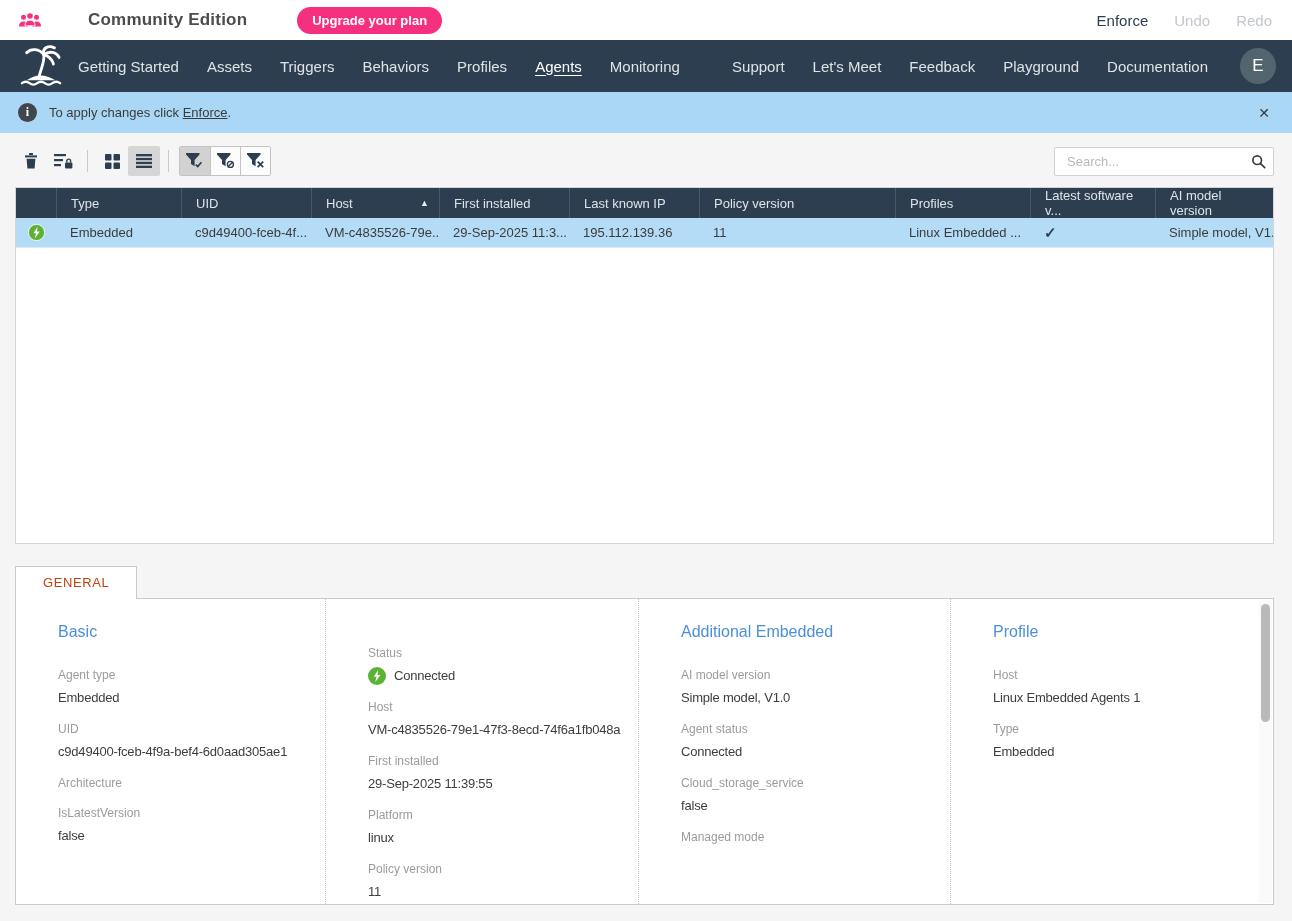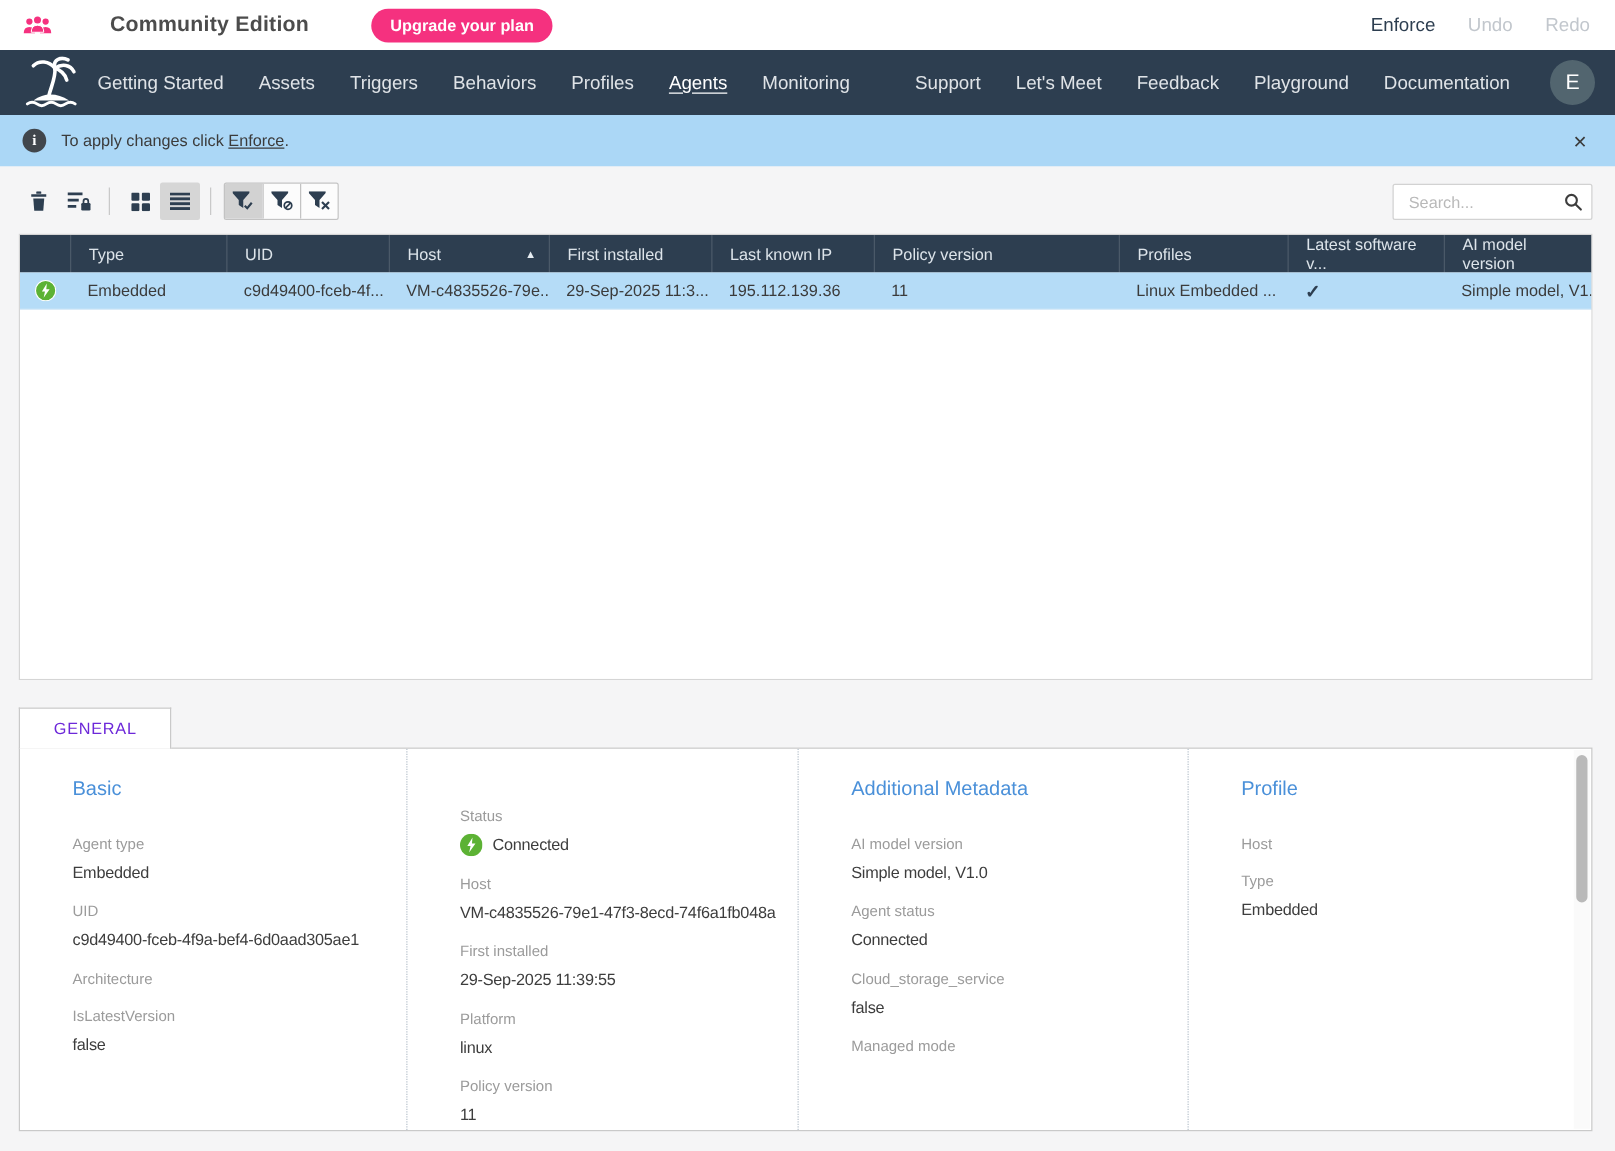--- a/index.html
+++ b/index.html
@@ -43,21 +43,21 @@
   .toolbar { display:flex; align-items:center; height:32px; margin-bottom:10px; }
   .tool-btn { background:transparent; border:none; width:32px; height:30px; display:flex; align-items:center;
               justify-content:center; cursor:pointer; border-radius:2px; }
   .tool-btn svg { display:block; }
   .tool-btn.selected { background:#d6d6d6; }
   .tool-sep { width:1px; height:22px; background:#c9c9c9; margin:0 8px; }
   .filter-group { display:flex; border:1px solid #c3c3c3; border-radius:2px; overflow:hidden; margin-left:2px; }
   .filter-group .tool-btn { border-radius:0; width:30px; height:28px; background:#fcfcfc; }
   .filter-group .tool-btn + .tool-btn { border-left:1px solid #c3c3c3; }
   .filter-group .tool-btn.selected { background:#d2d2d2; }
-  .search-wrap { margin-left:auto; position:relative; width:160px; }
+  .search-wrap { margin-left:auto; position:relative; width:220px; }
   .search-input { width:100%; height:29px; border:1px solid #d2d2d2; border-radius:2px; background:#fff;
                   font-size:13px; padding:0 32px 0 12px; color:#3d3d3d; outline:none;
                   font-family:"Liberation Sans", sans-serif; }
   .search-input::placeholder { color:#b9b9b9; }
   .search-btn { position:absolute; right:4px; top:3px; width:24px; height:24px; border:none; background:transparent;
                 cursor:pointer; display:flex; align-items:center; justify-content:center; }
 
   
   .table-wrap { background:#fff; border:1px solid #d5d5d5; height:357px; display:flex; flex-direction:column; }
   .thead { display:flex; background:#2d3e50; height:30px; color:#dde4ea; font-size:13px; flex:none; }
@@ -76,21 +76,21 @@
   .c-policy { width:196px; flex:none; }
   .c-profiles { width:135px; flex:none; }
   .c-latest { width:125px; flex:none; }
   .c-ai     { flex:1; }
   .row-check { font-size:15px; font-weight:700; color:#2d3e50; }
   .tempty { flex:1; background:#fff; }
 
   
   .tabs { margin-top:22px; display:flex; }
   .tab { background:#fff; border:1px solid #c9c9c9; border-bottom:none; padding:8px 27px 9px;
-         font-size:13px; letter-spacing:.6px; color:#6d28d9; cursor:pointer; position:relative; z-index:2;
+         font-size:13px; letter-spacing:.6px; color:#c2410c; cursor:pointer; position:relative; z-index:2;
          margin-bottom:-1px; }
   .panel { background:#fff; border:1px solid #c9c9c9; height:307px; display:flex; position:relative;
            overflow:hidden; }
   .pcol { padding:22px 0 0 42px; overflow:hidden; }
   .pcol-1 { width:310px; flex:none; border-right:1px dotted #b9c3cd; }
   .pcol-2 { width:313px; flex:none; border-right:1px dotted #b9c3cd; }
   .pcol-3 { width:312px; flex:none; border-right:1px dotted #b9c3cd; }
   .pcol-4 { flex:1; }
   .sec-title { font-size:16px; line-height:22px; color:#4a90d9; margin-bottom:24px; }
   .field { margin-bottom:14px; }
@@ -330,21 +330,21 @@
           <div class="f-label">Platform</div>
           <div class="f-value">linux</div>
         </div>
       <div class="field">
           <div class="f-label">Policy version</div>
           <div class="f-value">11</div>
         </div>
     </div>
 
     <div class="pcol pcol-3">
-      <div class="sec-title">Additional Metadata</div>
+      <div class="sec-title">Additional Embedded</div>
       <div class="field">
           <div class="f-label">AI model version</div>
           <div class="f-value">Simple model, V1.0</div>
         </div>
       <div class="field">
           <div class="f-label">Agent status</div>
           <div class="f-value">Connected</div>
         </div>
       <div class="field">
           <div class="f-label">Cloud_storage_service</div>
@@ -352,20 +352,21 @@
         </div>
       <div class="field">
           <div class="f-label">Managed mode</div>
         </div>
     </div>
 
     <div class="pcol pcol-4">
       <div class="sec-title">Profile</div>
       <div class="field">
           <div class="f-label">Host</div>
+          <div class="f-value">Linux Embedded Agents 1</div>
         </div>
       <div class="field">
           <div class="f-label">Type</div>
           <div class="f-value">Embedded</div>
         </div>
     </div>
 
     <div class="panel-scrollbar">
       <div class="panel-thumb"></div>
     </div>

